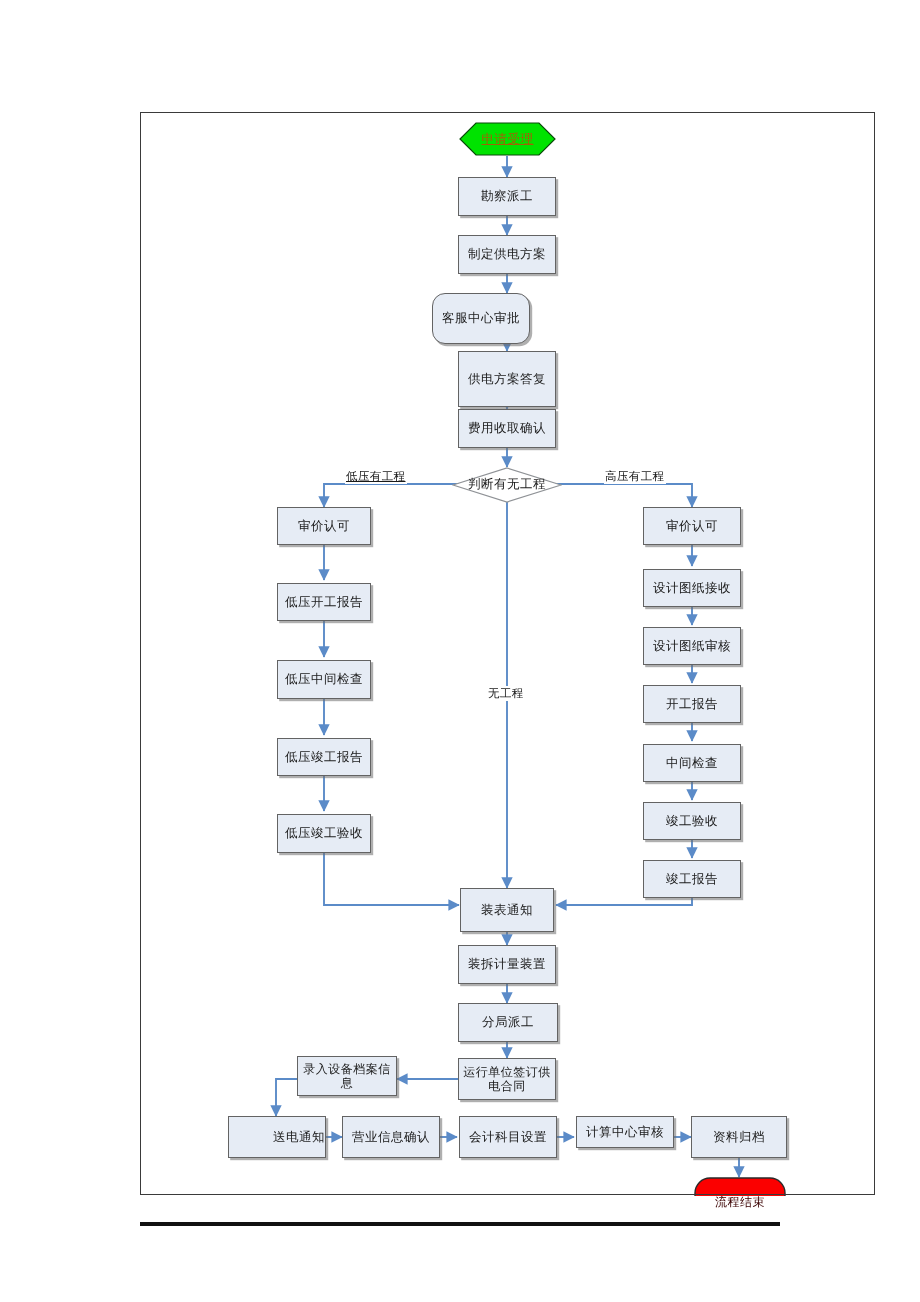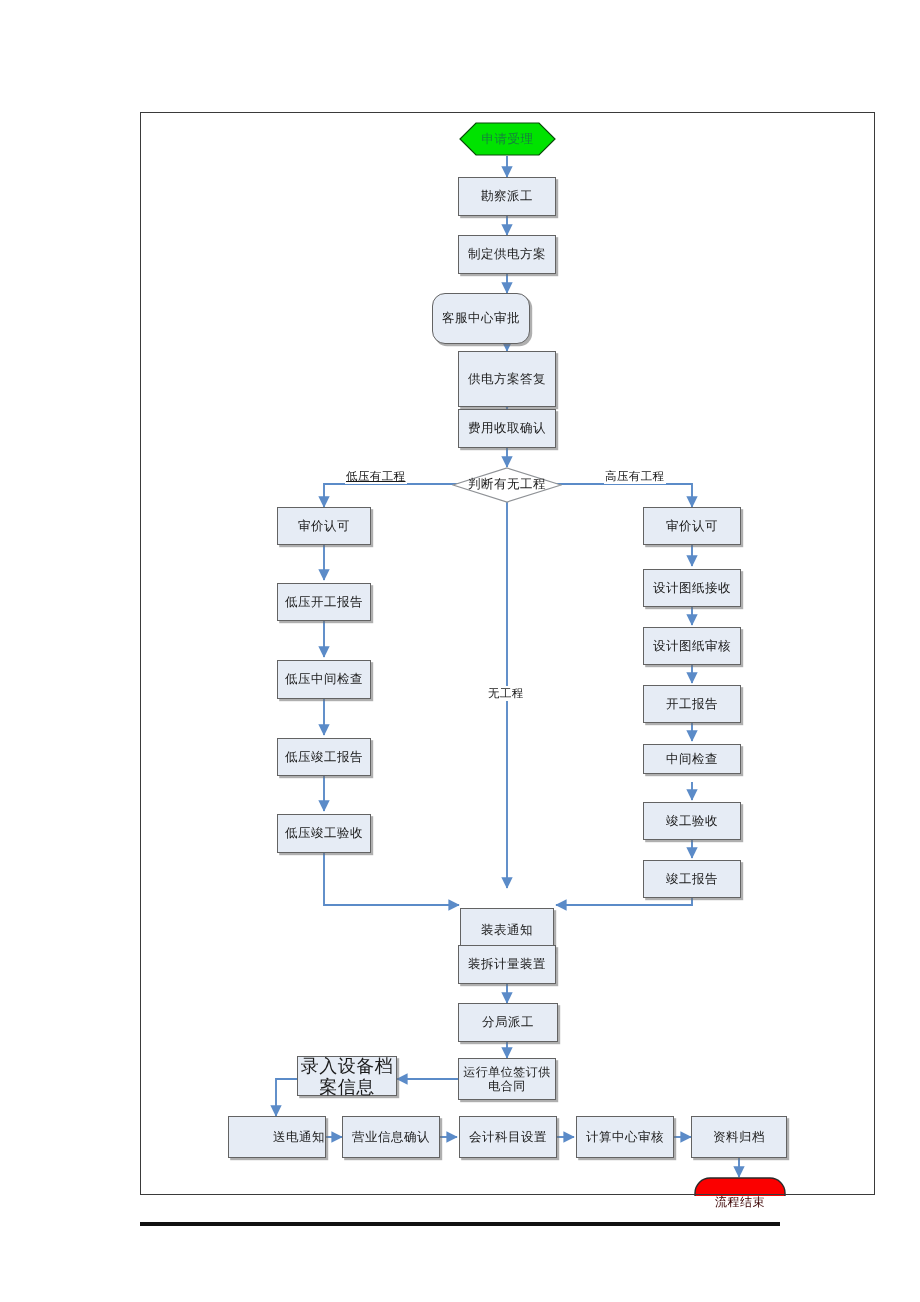--- a/index.html
+++ b/index.html
@@ -70,21 +70,22 @@
   .node.process {
     background: #e6ecf5;
     border: 1.3px solid #636363;
     box-shadow: 2.2px 2.2px 0 rgba(110,110,110,0.55);
   }
 
   .node.start-hex {
     background: transparent;
     border: none;
     box-shadow: none;
-    color: #15803d;
+    color: #a16207;
+    text-decoration: underline;
   }
   .hex-shape {
     position: absolute;
     left: 0; top: 0;
     width: 100%;
     height: 100%;
   }
   .node.start-hex .label {
     position: relative;
     z-index: 2;
@@ -256,57 +257,57 @@
   </div>
   <div class="node process" style="left:643px; top:569px; width:98px; height:38px;">
     <span>设计图纸接收</span>
   </div>
   <div class="node process" style="left:643px; top:627px; width:98px; height:38px;">
     <span>设计图纸审核</span>
   </div>
   <div class="node process" style="left:643px; top:685px; width:98px; height:38px;">
     <span>开工报告</span>
   </div>
-  <div class="node process" style="left:643px; top:744px; width:98px; height:30px;">
+  <div class="node process" style="left:643px; top:744px; width:98px; height:38px;">
     <span>中间检查</span>
   </div>
   <div class="node process" style="left:643px; top:802px; width:98px; height:38px;">
     <span>竣工验收</span>
   </div>
   <div class="node process" style="left:643px; top:860px; width:98px; height:38px;">
     <span>竣工报告</span>
   </div>
 
-  <div class="node process" style="left:460px; top:908px; width:94px; height:44px;">
+  <div class="node process" style="left:460px; top:888px; width:94px; height:44px;">
     <span>装表通知</span>
   </div>
   <div class="node process" style="left:458px; top:945px; width:98px; height:39px;">
     <span>装拆计量装置</span>
   </div>
   <div class="node process" style="left:458px; top:1003px; width:100px; height:39px;">
     <span>分局派工</span>
   </div>
   <div class="node process" style="left:458px; top:1058px; width:98px; height:42px; font-size:12px; padding:0 4px;">
     <span>运行单位签订供电合同</span>
   </div>
 
-  <div class="node process" style="left:297px; top:1056px; width:100px; height:40px; font-size:18px;">
+  <div class="node process" style="left:297px; top:1056px; width:100px; height:40px; font-size:12px;">
     <span>录入设备档案信息</span>
   </div>
 
   <div class="node process" style="left:228px; top:1116px; width:98px; height:42px;justify-content:flex-end;">
     <span>送电通知</span>
   </div>
   <div class="node process" style="left:342px; top:1116px; width:98px; height:42px;">
     <span>营业信息确认</span>
   </div>
   <div class="node process" style="left:459px; top:1116px; width:98px; height:42px;">
     <span>会计科目设置</span>
   </div>
-  <div class="node process" style="left:576px; top:1116px; width:98px; height:42px;">
+  <div class="node process" style="left:576px; top:1116px; width:98px; height:32px;">
     <span>计算中心审核</span>
   </div>
   <div class="node process" style="left:691px; top:1116px; width:96px; height:42px;">
     <span>资料归档</span>
   </div>
 
   <div class="node terminator" style="left:693px; top:1176px; width:94px; height:38px; overflow:hidden;">
     <svg class="term-shape" viewBox="0 0 94 38" preserveAspectRatio="none">
       <path d="M2,38 L2,17 A15,15 0 0 1 17,2 L77,2 A15,15 0 0 1 92,17 L92,38 Z" fill="#fb0000" stroke="#2a2a2a" stroke-width="1.4"></path>
     </svg>

